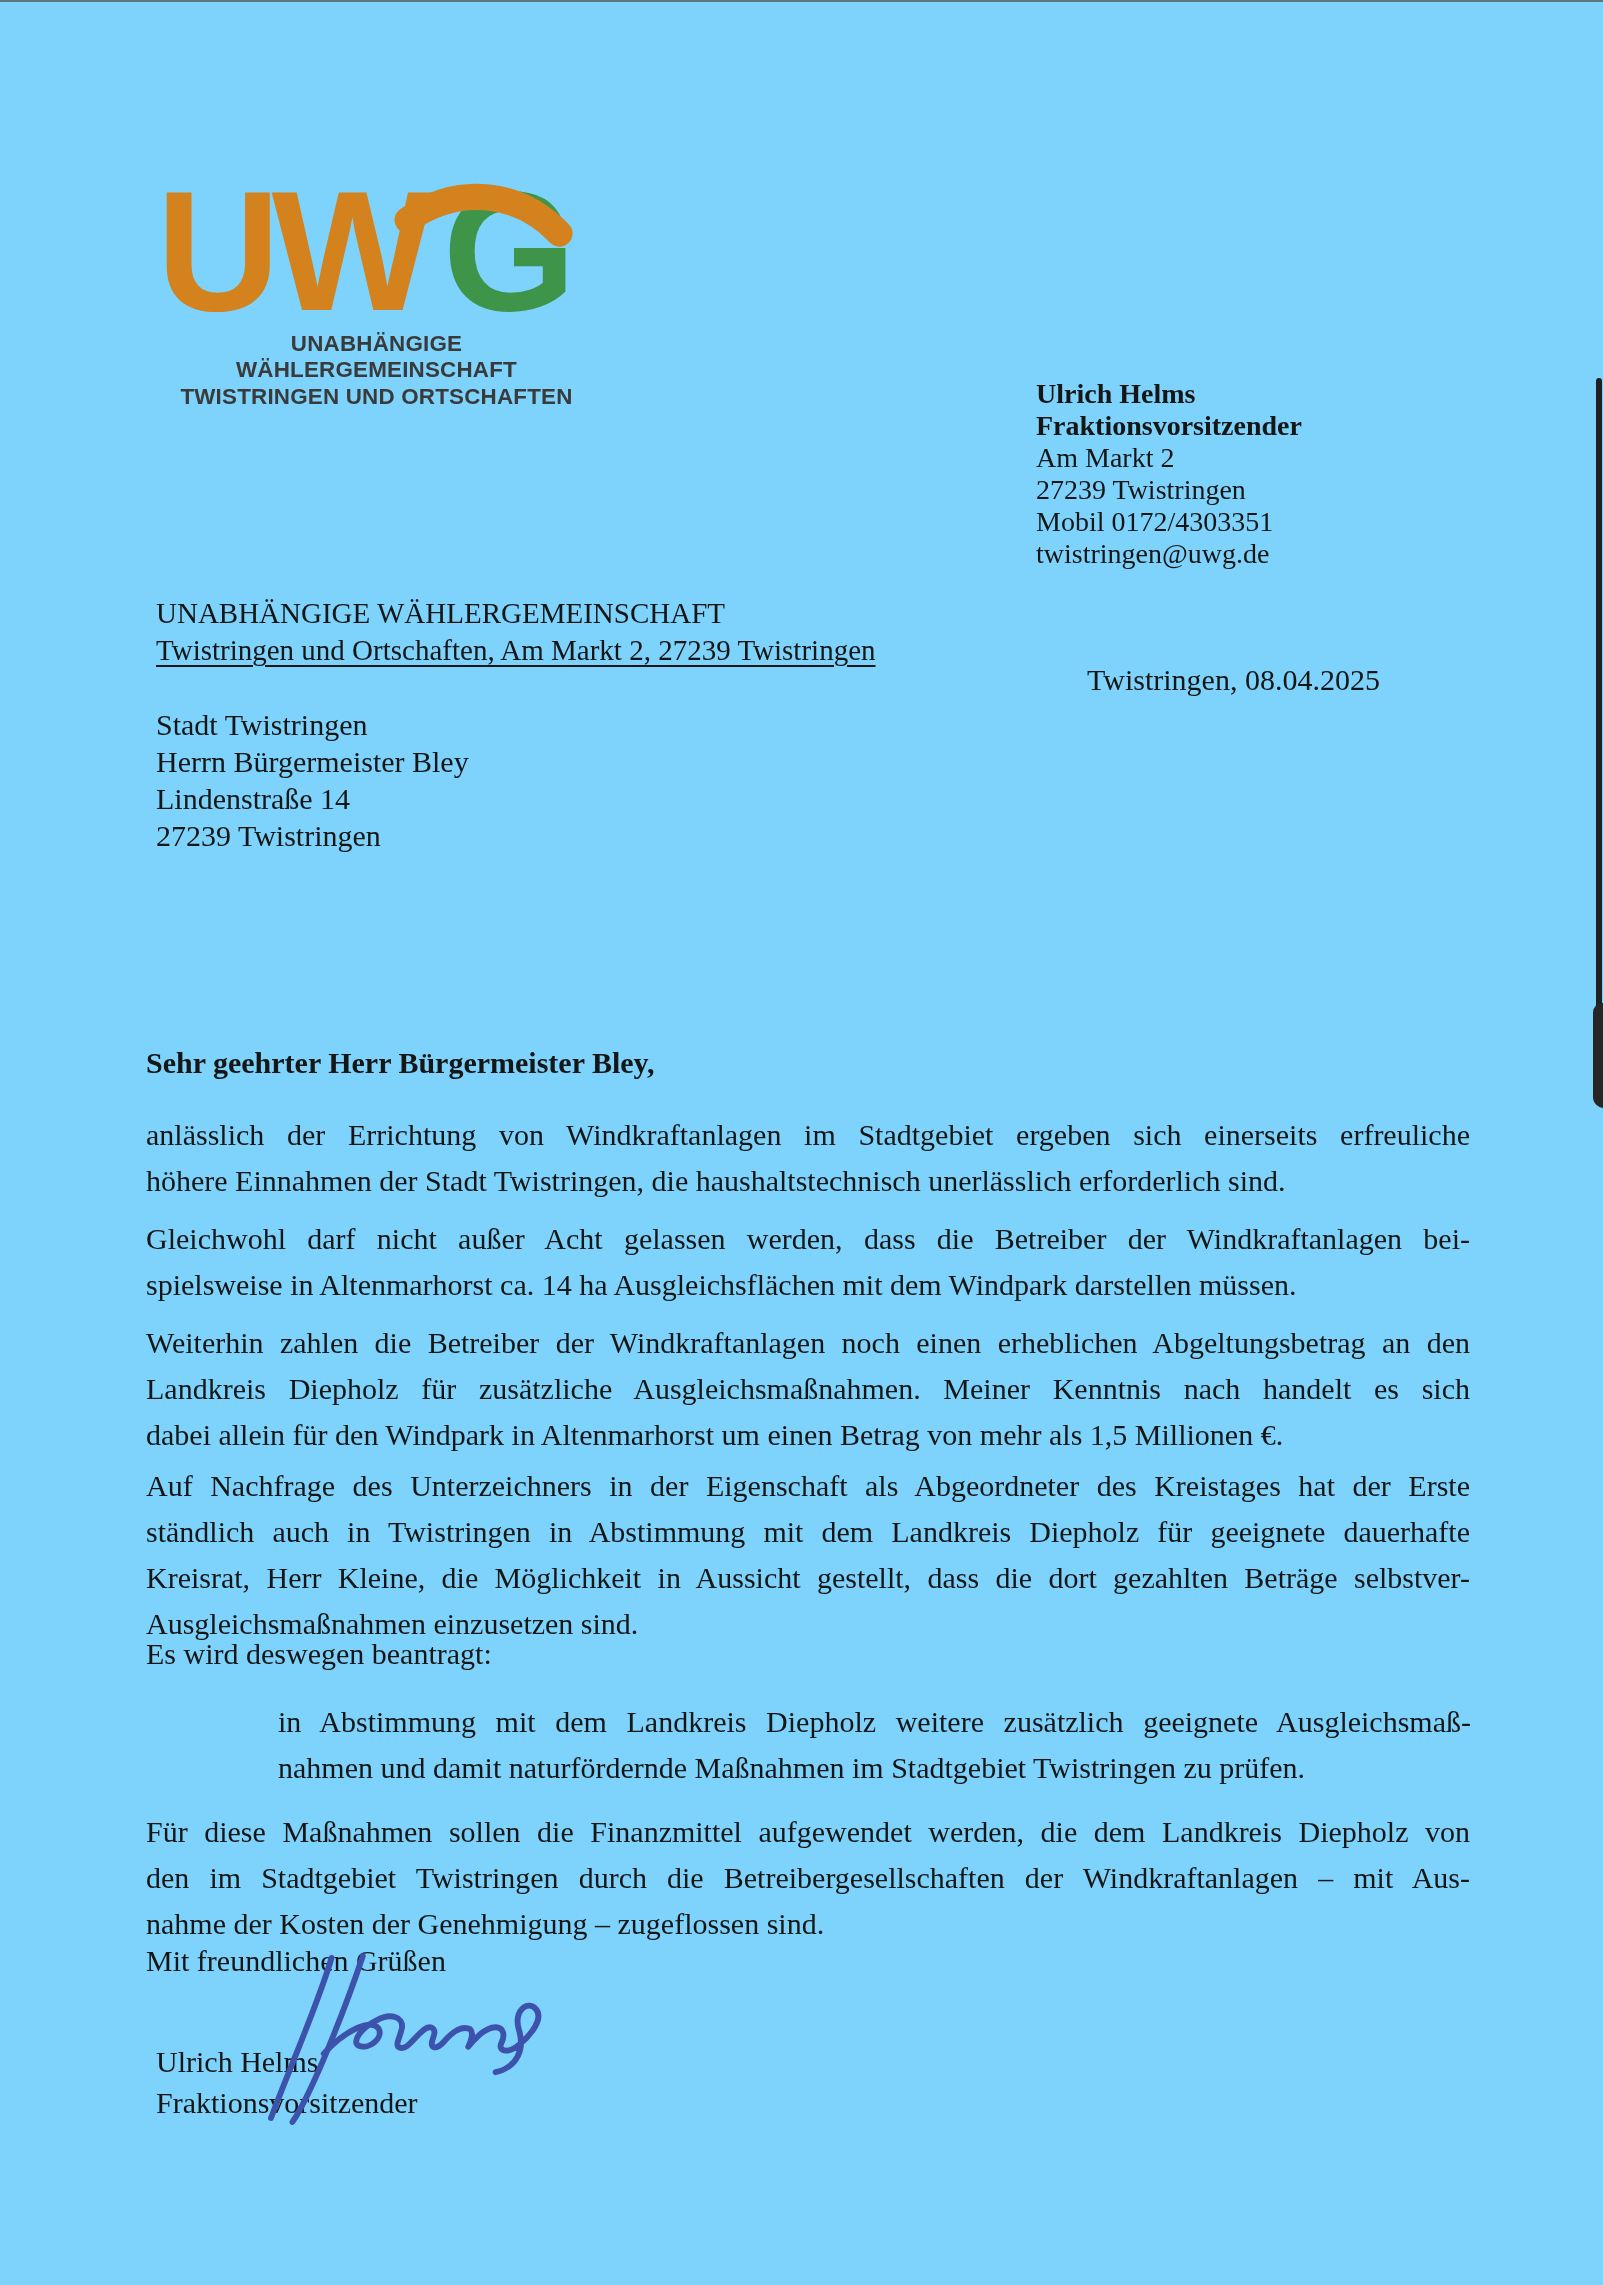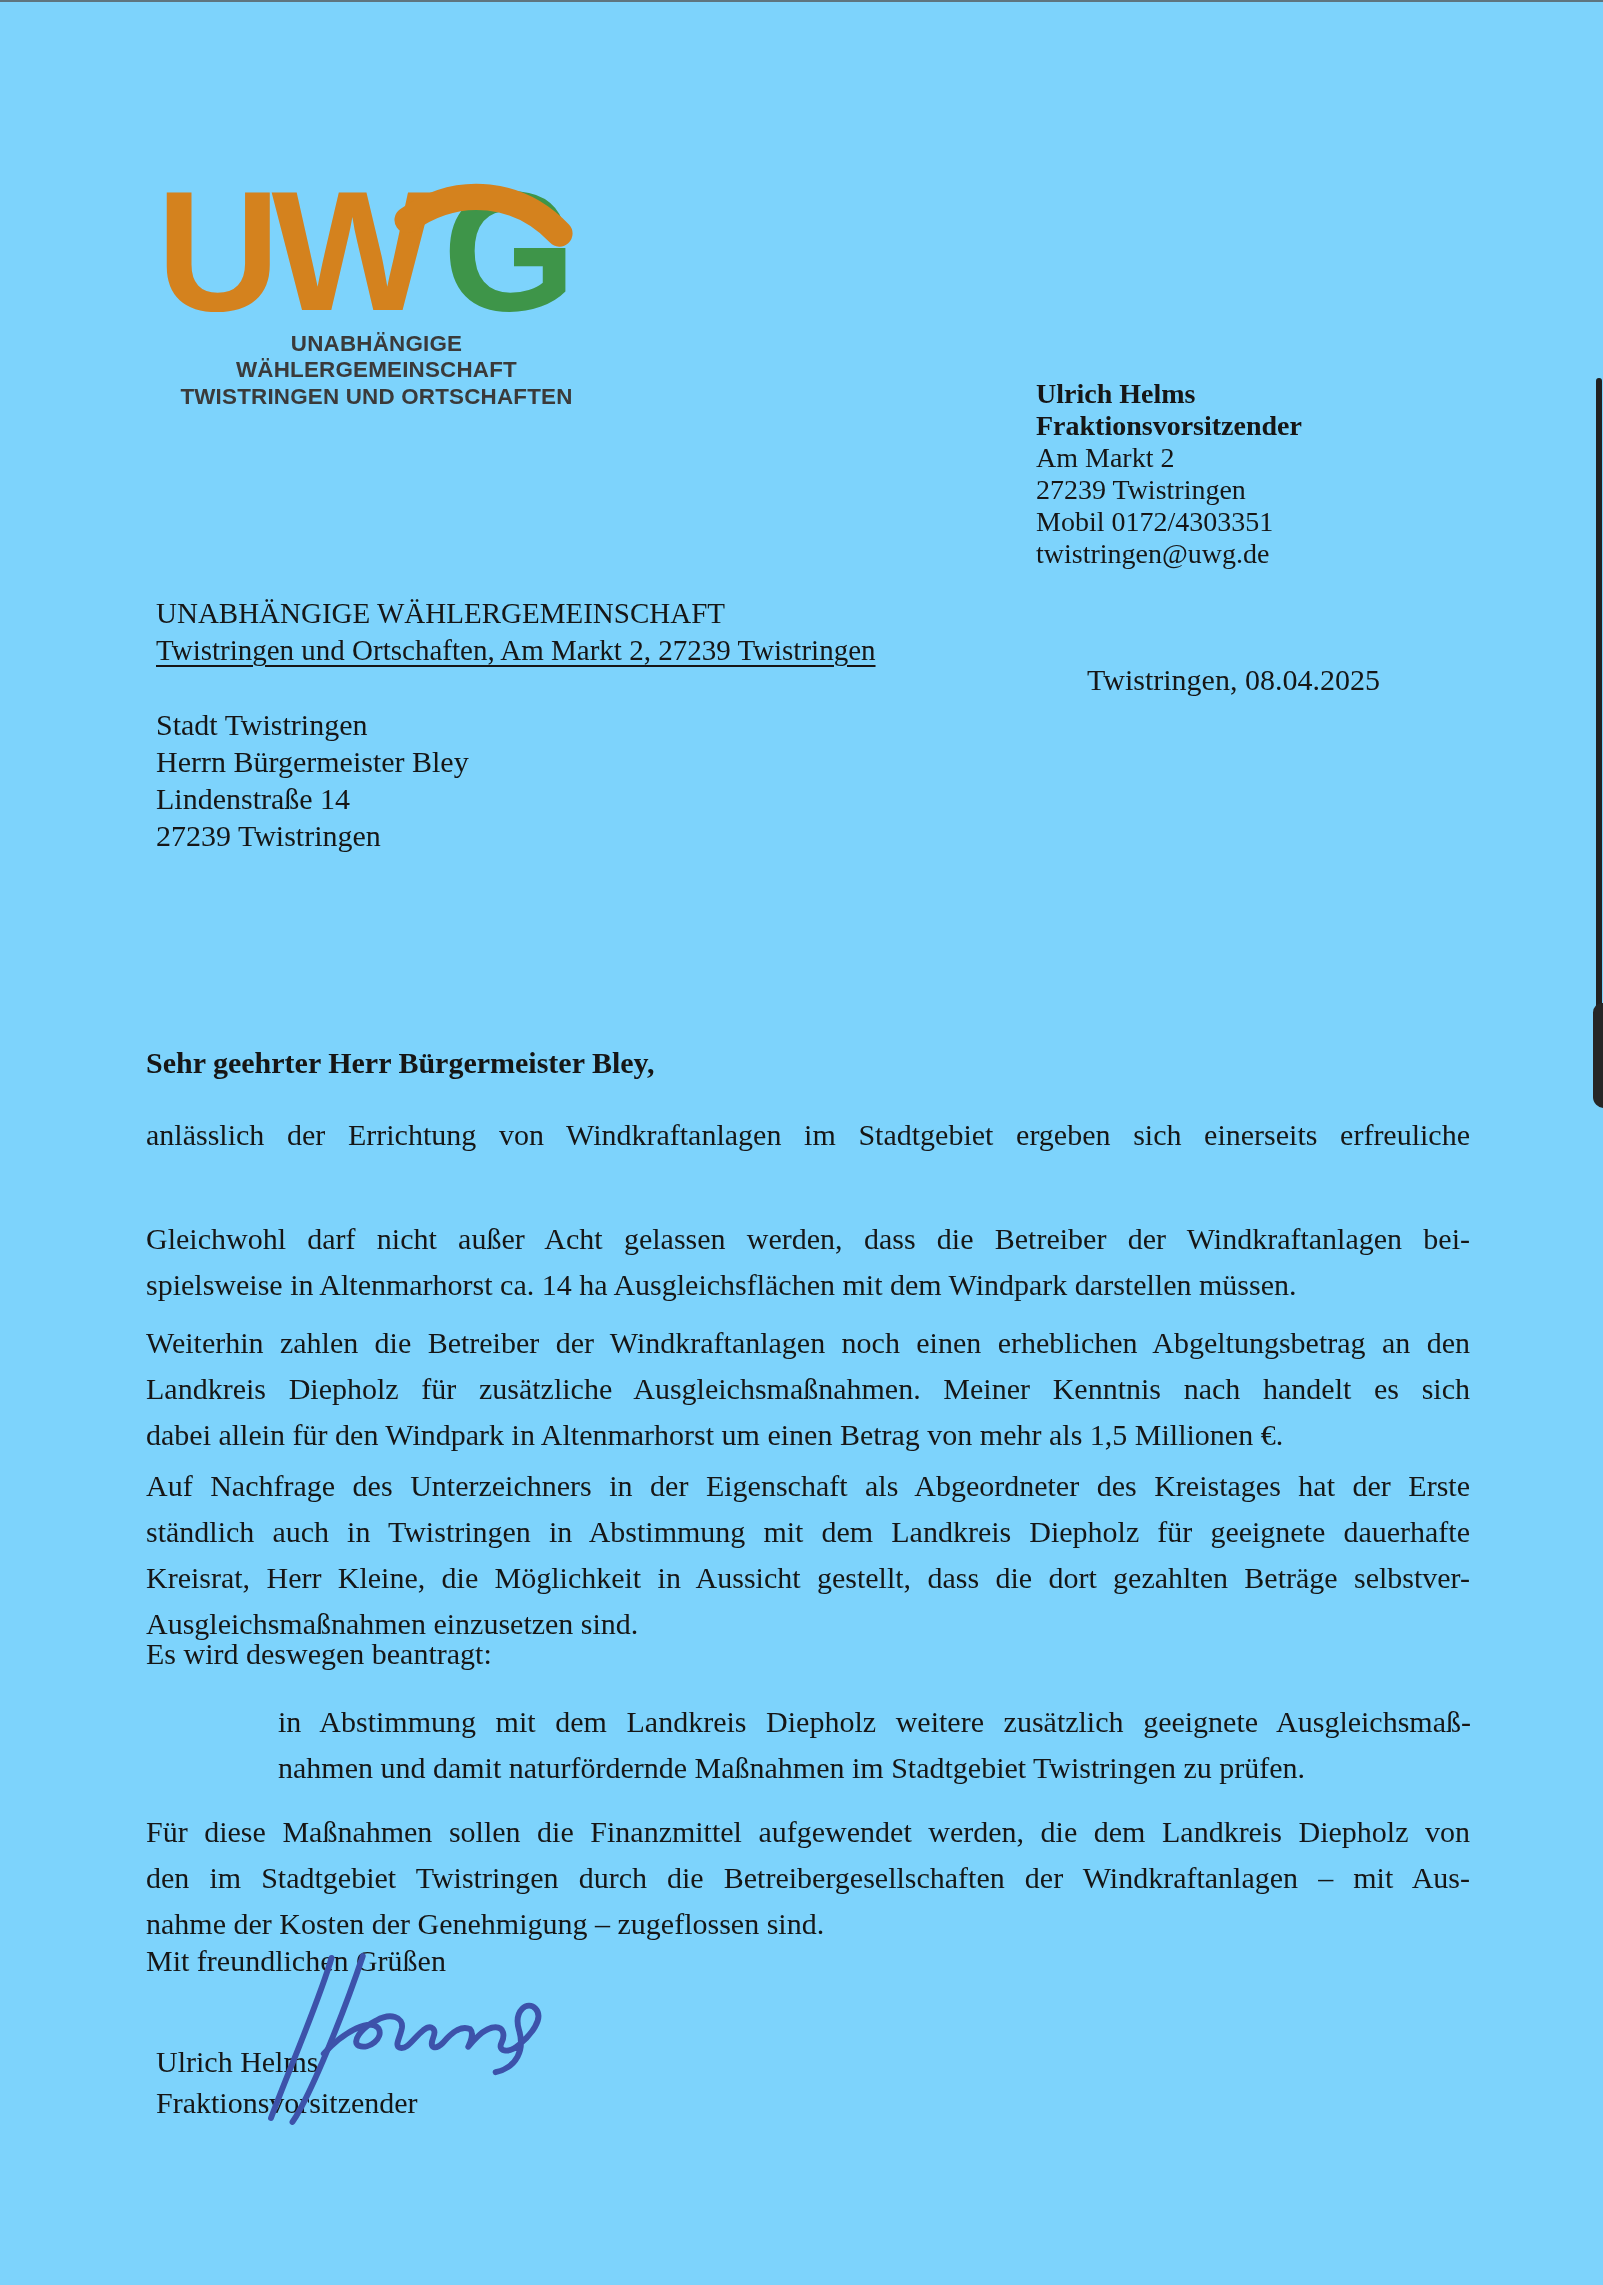--- a/index.html
+++ b/index.html
@@ -88,20 +88,21 @@
       <div class="jl">Stadt Twistringen</div>
       <div class="jl">Herrn Bürgermeister Bley</div>
       <div class="jl">Lindenstraße 14</div>
       <div class="jl last">27239 Twistringen</div>
     </div>
 
   <div class="abs salutation">Sehr geehrter Herr Bürgermeister Bley,</div>
 
   <div class="abs para" style="top:1112px">
       <div class="jl">anlässlich der Errichtung von Windkraftanlagen im Stadtgebiet ergeben sich einerseits erfreuliche</div>
+      <div class="jl last">höhere Einnahmen der Stadt Twistringen, die haushaltstechnisch unerlässlich erforderlich sind.</div>
     </div>
 
   <div class="abs para" style="top:1216px">
       <div class="jl">Gleichwohl darf nicht außer Acht gelassen werden, dass die Betreiber der Windkraftanlagen bei-</div>
       <div class="jl last">spielsweise in Altenmarhorst ca. 14 ha Ausgleichsflächen mit dem Windpark darstellen müssen.</div>
     </div>
 
   <div class="abs para" style="top:1320px">
       <div class="jl">Weiterhin zahlen die Betreiber der Windkraftanlagen noch einen erheblichen Abgeltungsbetrag an den</div>
       <div class="jl">Landkreis Diepholz für zusätzliche Ausgleichsmaßnahmen. Meiner Kenntnis nach handelt es sich</div>

